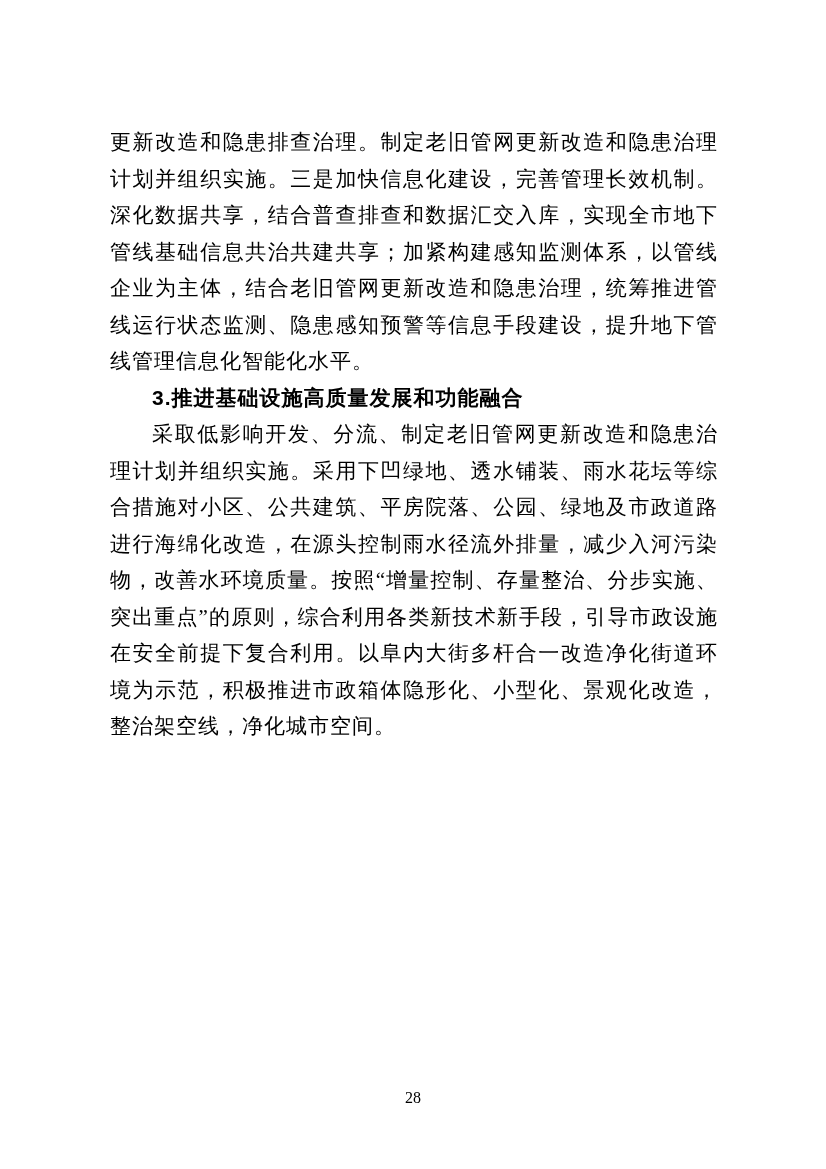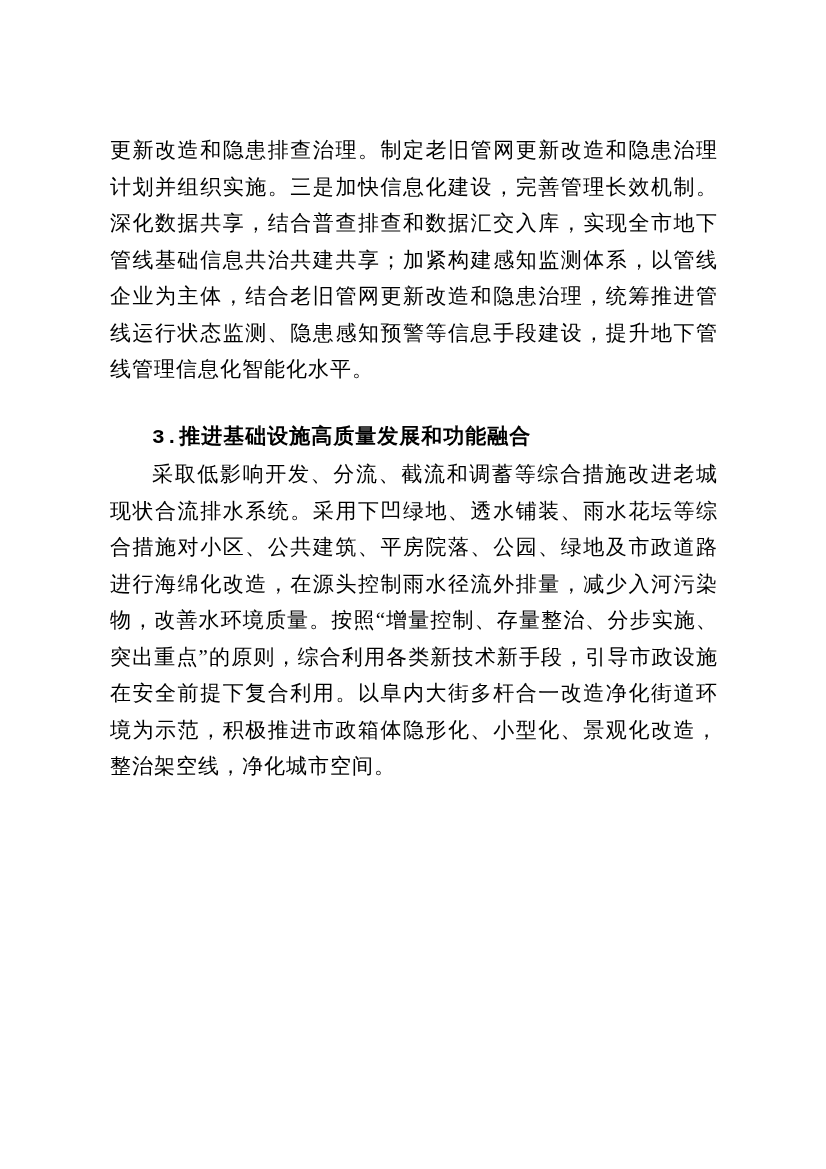--- a/index.html
+++ b/index.html
@@ -11,21 +11,21 @@
     position: relative;
     width: 826px;
     height: 1169px;
     background: #ffffff;
     overflow: hidden;
     font-family: "Liberation Serif", "DejaVu Serif", serif;
     color: #000000;
   }
   .content {
     position: absolute;
-    top: 132px;
+    top: 124px;
     left: 110px;
     width: 608px;
   }
   .content p,
   .content h3 {
     margin: 0;
     padding: 0;
     font-size: 21px;
     line-height: 36.5px;
     letter-spacing: 1px;
@@ -35,23 +35,22 @@
   }
   .content p.body {
     text-indent: 2em;
   }
   .content p.body.continued {
     text-indent: 0;
   }
   .content h3.heading {
     font-weight: bold;
     text-indent: 2em;
-    font-family: Liberation Mono, monospace;
+    font-family: Liberation Sans, sans-serif;
     font-size: 21px;
-    margin-top: 32px;
   }
   .footer {
     position: absolute;
     left: 0;
     bottom: 62px;
     width: 100%;
     text-align: center;
   }
   .page-number {
     font-size: 16px;
@@ -59,15 +58,18 @@
     color: #000000;
   }
 </style>
 </head>
 <body>
 
 <div class="page">
   <div class="content">
     <p class="body continued">更新改造和隐患排查治理。制定老旧管网更新改造和隐患治理计划并组织实施。三是加快信息化建设，完善管理长效机制。深化数据共享，结合普查排查和数据汇交入库，实现全市地下管线基础信息共治共建共享；加紧构建感知监测体系，以管线企业为主体，结合老旧管网更新改造和隐患治理，统筹推进管线运行状态监测、隐患感知预警等信息手段建设，提升地下管线管理信息化智能化水平。</p>
     <h3 class="heading">3.推进基础设施高质量发展和功能融合</h3>
-    <p class="body">采取低影响开发、分流、截流和调蓄等综合措施改进老城现状合流排水系统。采用下凹绿地、透水铺装、雨水花坛等综合措施对小区、公共建筑、平房院落、公园、绿地及市政道路进行海绵化改造，在源头控制雨水径流外排量，减少入河污染物，改善水环境质量。按照“增量控制、存量整治、分步实施、突出重点”的原则，综合利用各类新技术新手段，引导市政设施在安全前提下复合利用。以阜内大街多杆合一改造净化街道环境为示范，积极推进市政箱体隐形化、小型化、景观化改造，整治架空线，净化城市空间。</p>
+    <p class="body">采取低影响开发、分流、制定老旧管网更新改造和隐患治理计划并组织实施。采用下凹绿地、透水铺装、雨水花坛等综合措施对小区、公共建筑、平房院落、公园、绿地及市政道路进行海绵化改造，在源头控制雨水径流外排量，减少入河污染物，改善水环境质量。按照“增量控制、存量整治、分步实施、突出重点”的原则，综合利用各类新技术新手段，引导市政设施在安全前提下复合利用。以阜内大街多杆合一改造净化街道环境为示范，积极推进市政箱体隐形化、小型化、景观化改造，整治架空线，净化城市空间。</p>
+  </div>
+  <div class="footer">
+    <span class="page-number">28</span>
   </div>
 </div>
 
 </body></html>

